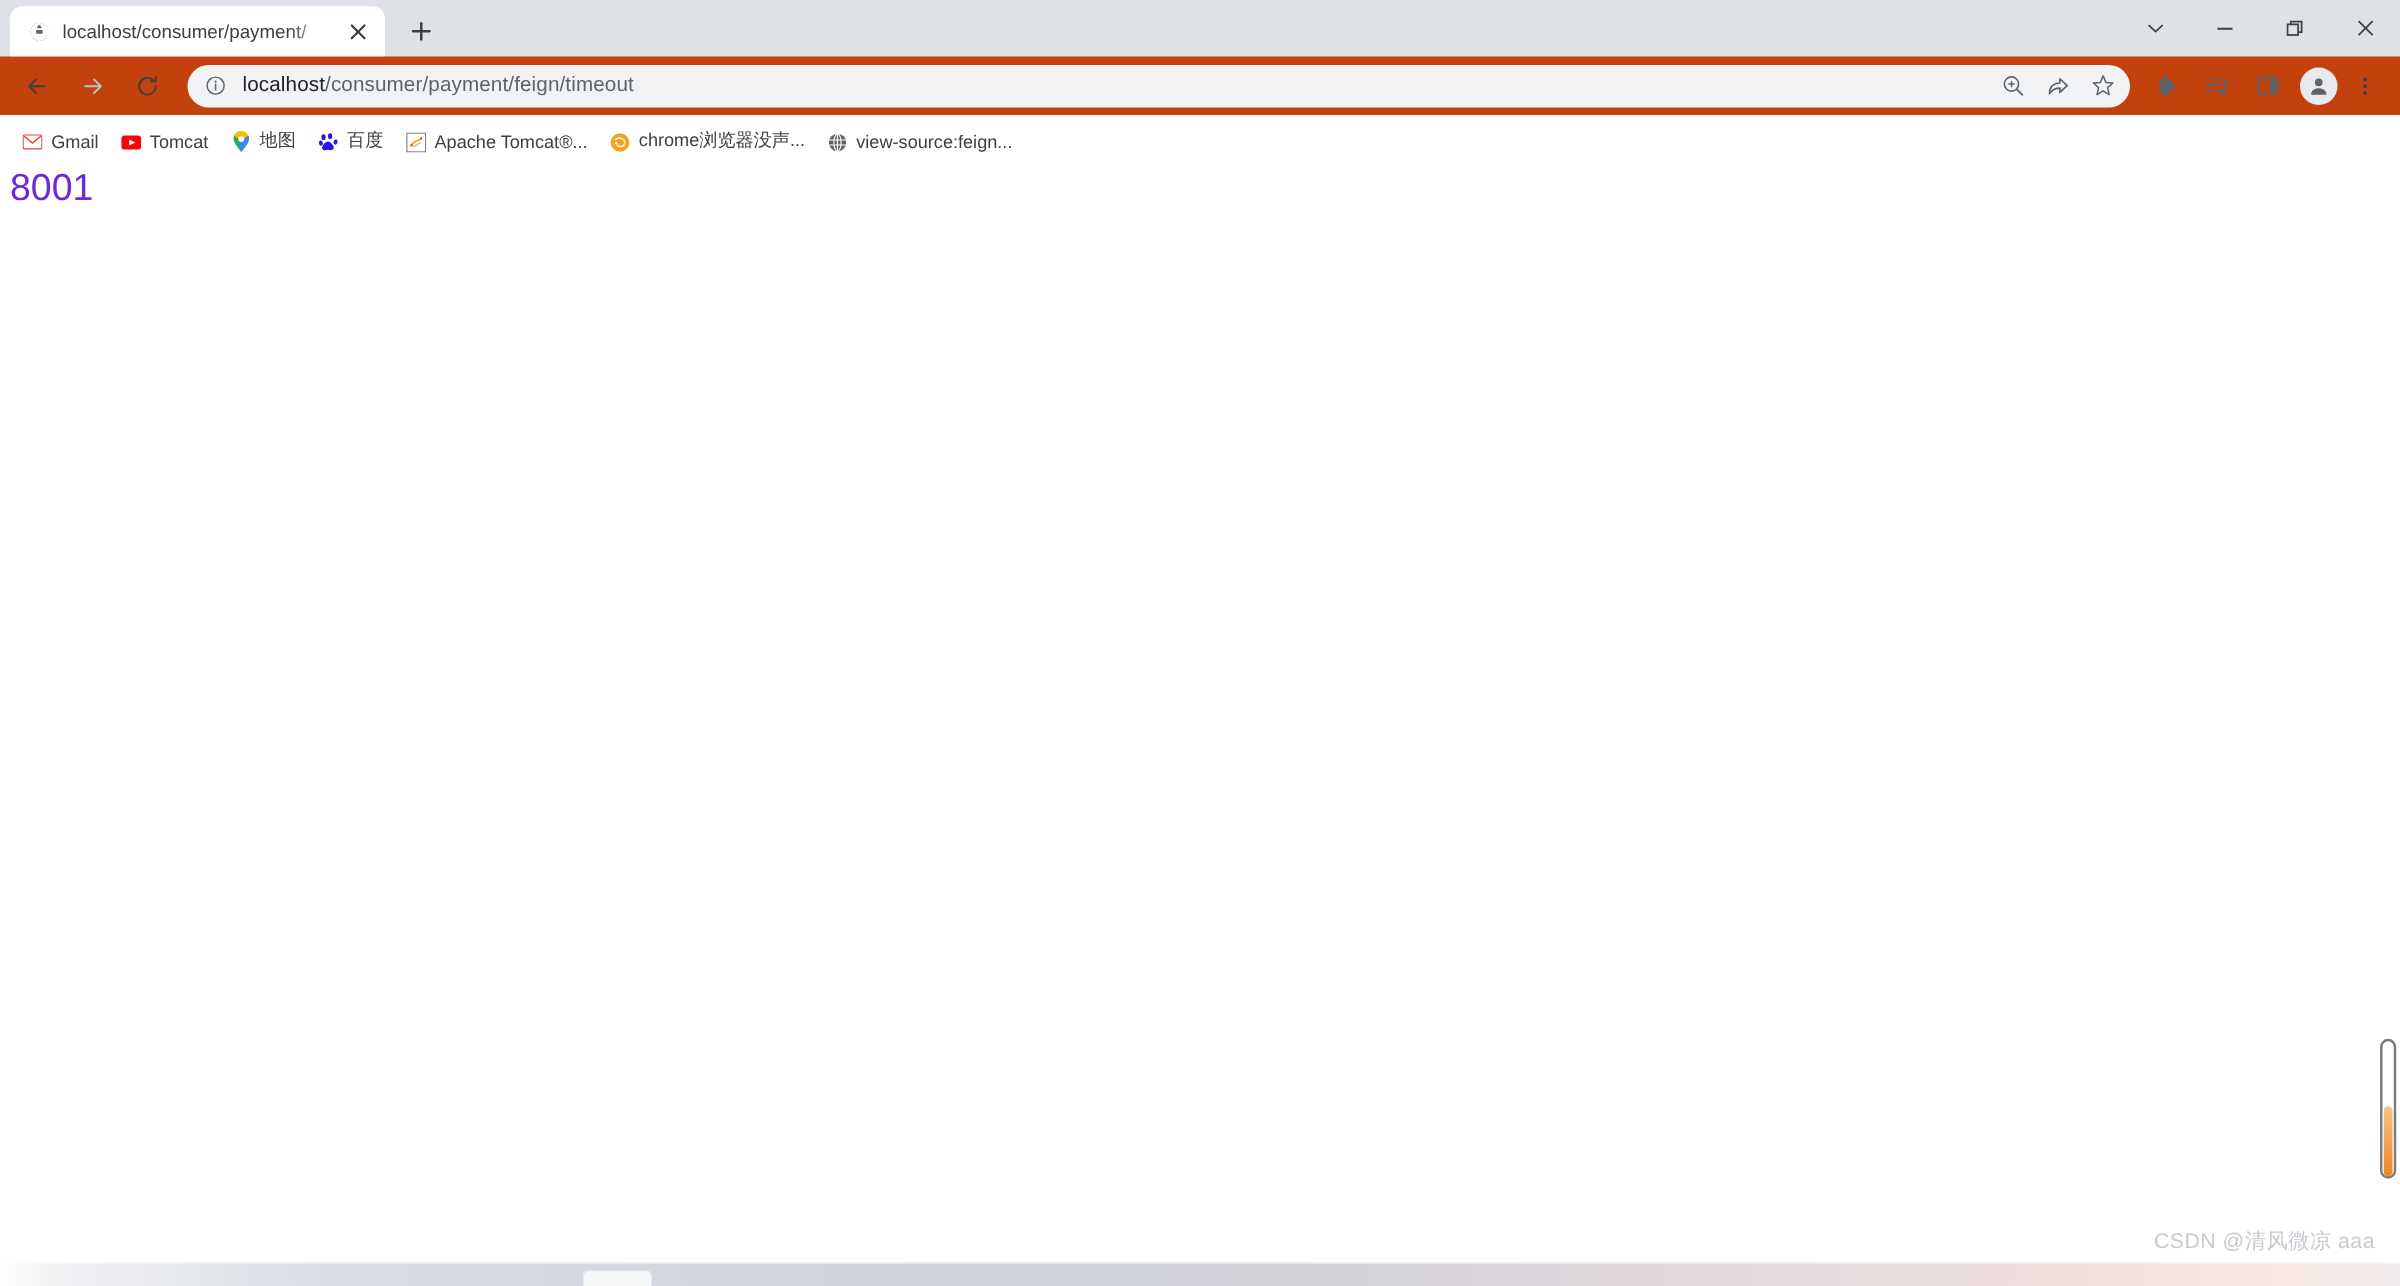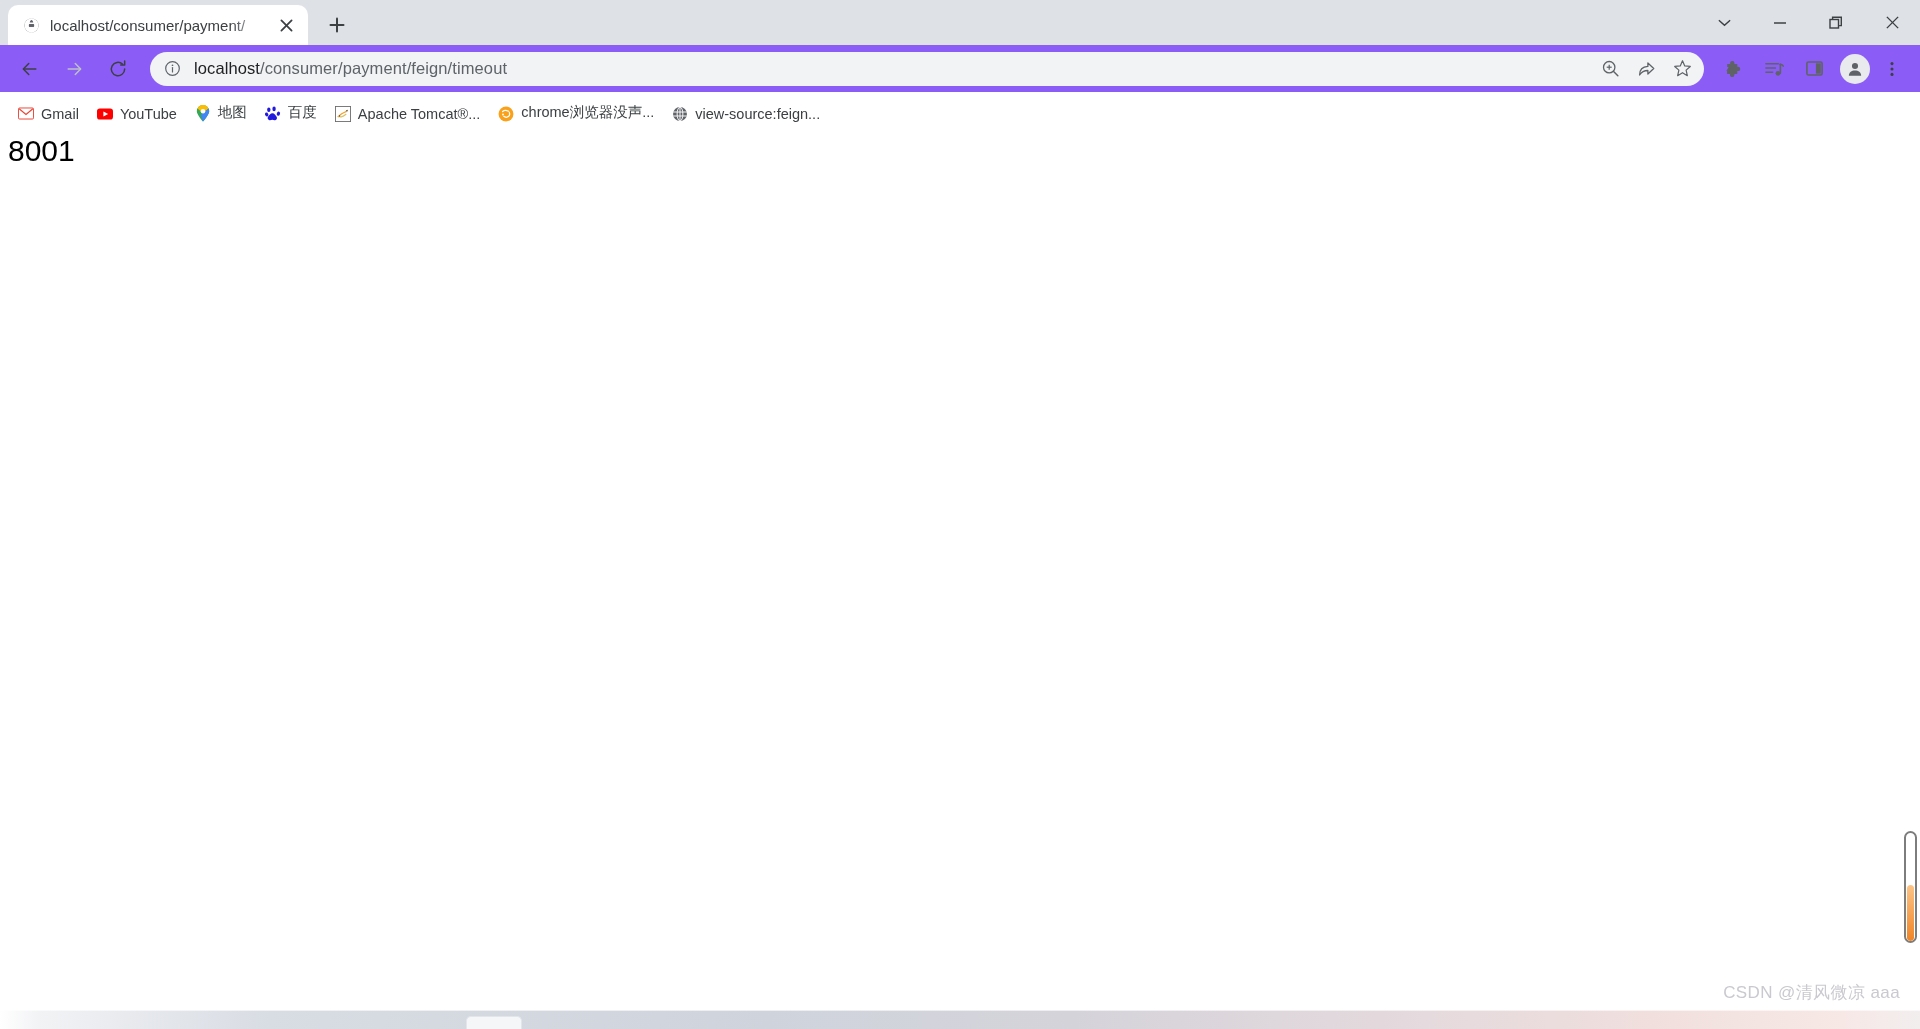--- a/index.html
+++ b/index.html
@@ -75,21 +75,21 @@
     align-items: center;
   }
   .wc-btn {
     width: 56px; height: 45px;
     display: flex; align-items: center; justify-content: center;
   }
 
   
   .toolbar {
     height: 47px;
-    background: #8b5cf6;
+    background: #c2410c;
     display: flex;
     align-items: center;
     padding: 0 10px 0 8px;
   }
   .nav-btn {
     width: 38px; height: 38px;
     margin: 0 3px;
     display: flex; align-items: center; justify-content: center;
     border-radius: 50%;
   }
@@ -179,21 +179,21 @@
     height: calc(1029px - 45px - 47px - 34px - 19px);
     background: #ffffff;
     overflow: hidden;
   }
   .page-body {
     padding: 8px 8px;
     font-family: "Liberation Serif", "DejaVu Serif", serif;
   }
   .page-text {
     font-size: 30px;
-    color: #000000;
+    color: #6d28d9;
     line-height: 1.15;
     font-family: "Liberation Sans", "DejaVu Sans", sans-serif;
     font-weight: 400;
   }
 
   
   .page-scrollbar {
     position: absolute;
     right: 3px;
     top: 705px;
@@ -420,21 +420,21 @@
       <span class="bm-label">Gmail</span>
     </div>
 
     <div class="bm">
       <span class="bm-icon">
         <svg width="17" height="12" viewBox="0 0 20 14">
           <rect x="0" y="0" width="20" height="14" rx="3.6" fill="#ff0000"></rect>
           <polygon points="8,4 14,7 8,10" fill="#ffffff"></polygon>
         </svg>
       </span>
-      <span class="bm-label">YouTube</span>
+      <span class="bm-label">Tomcat</span>
     </div>
 
     <div class="bm">
       <span class="bm-icon">
         <svg width="14" height="17" viewBox="0 0 14 17">
           <path d="M7 16.5C7 16.5 13.2 9.6 13.2 6.2A6.2 6.2 0 0 0 .8 6.2C.8 9.6 7 16.5 7 16.5z" fill="#34a853"></path>
           <path d="M1.4 3.4A6.2 6.2 0 0 1 12.6 3.4L7 8z" fill="#fbbc04"></path>
           <path d="M12.6 3.4A6.2 6.2 0 0 1 13.2 6.2c0 3.4-6.2 10.3-6.2 10.3L4.6 10z" fill="#4285f4"></path>
           <circle cx="7" cy="6.2" r="2.3" fill="#ffffff"></circle>
         </svg>

